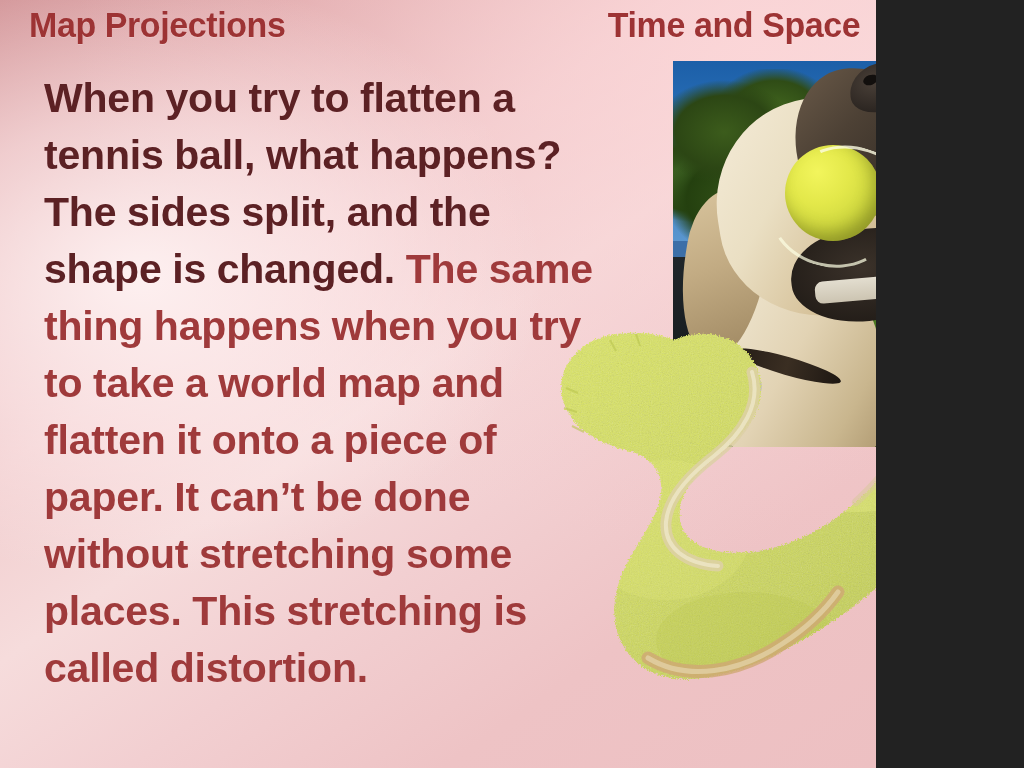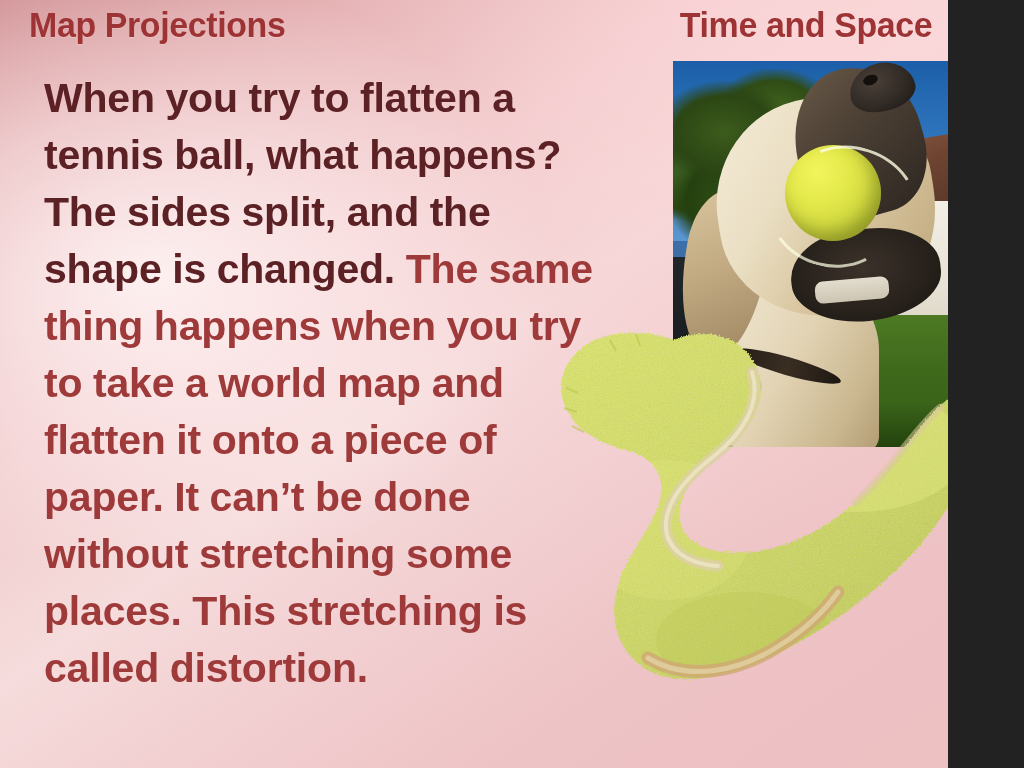--- a/index.html
+++ b/index.html
@@ -3,21 +3,21 @@
 <meta charset="utf-8">
 <title>Map Projections — Time and Space</title>
 <style>
   html, body {
     margin: 0;
     padding: 0;
     background: #222;
   }
   #slide {
     position: relative;
-    width: 948px;
+    width: 876px;
     height: 768px;
     overflow: hidden;
     font-family: "Liberation Sans", sans-serif;
     
     background-color: #eebfc2;
     background-image:
       radial-gradient(ellipse 560px 420px at 16% 36%, rgba(255,244,244,0.92) 0%, rgba(255,238,239,0.55) 38%, rgba(255,230,232,0.0) 72%),
       radial-gradient(ellipse 680px 520px at 86% 6%, rgba(252,214,216,0.85) 0%, rgba(247,205,208,0.35) 55%, rgba(245,200,204,0.0) 100%),
       linear-gradient(145deg, #d4989b 0%, #dfa7a9 14%, #f1cdce 34%, #f6dcdc 48%, #f2cfd1 62%, #eec3c5 78%, #edc0c2 100%);
   }

